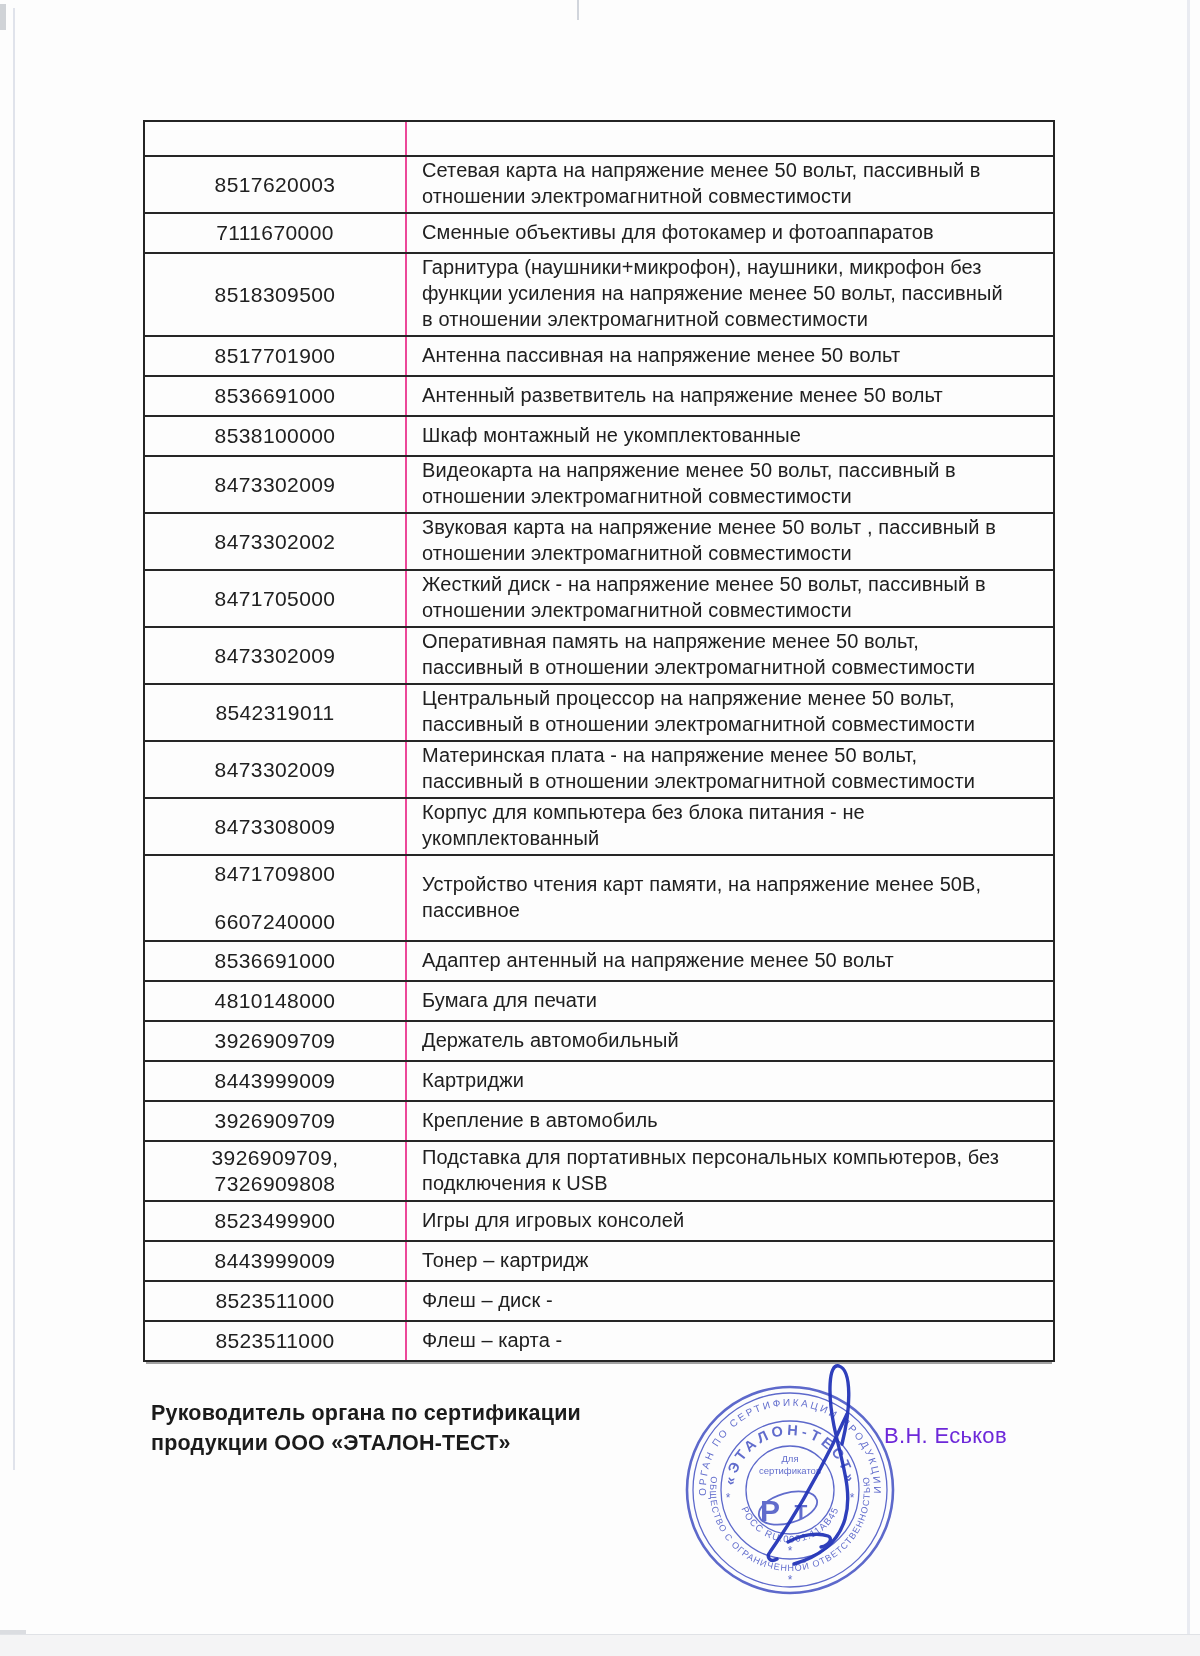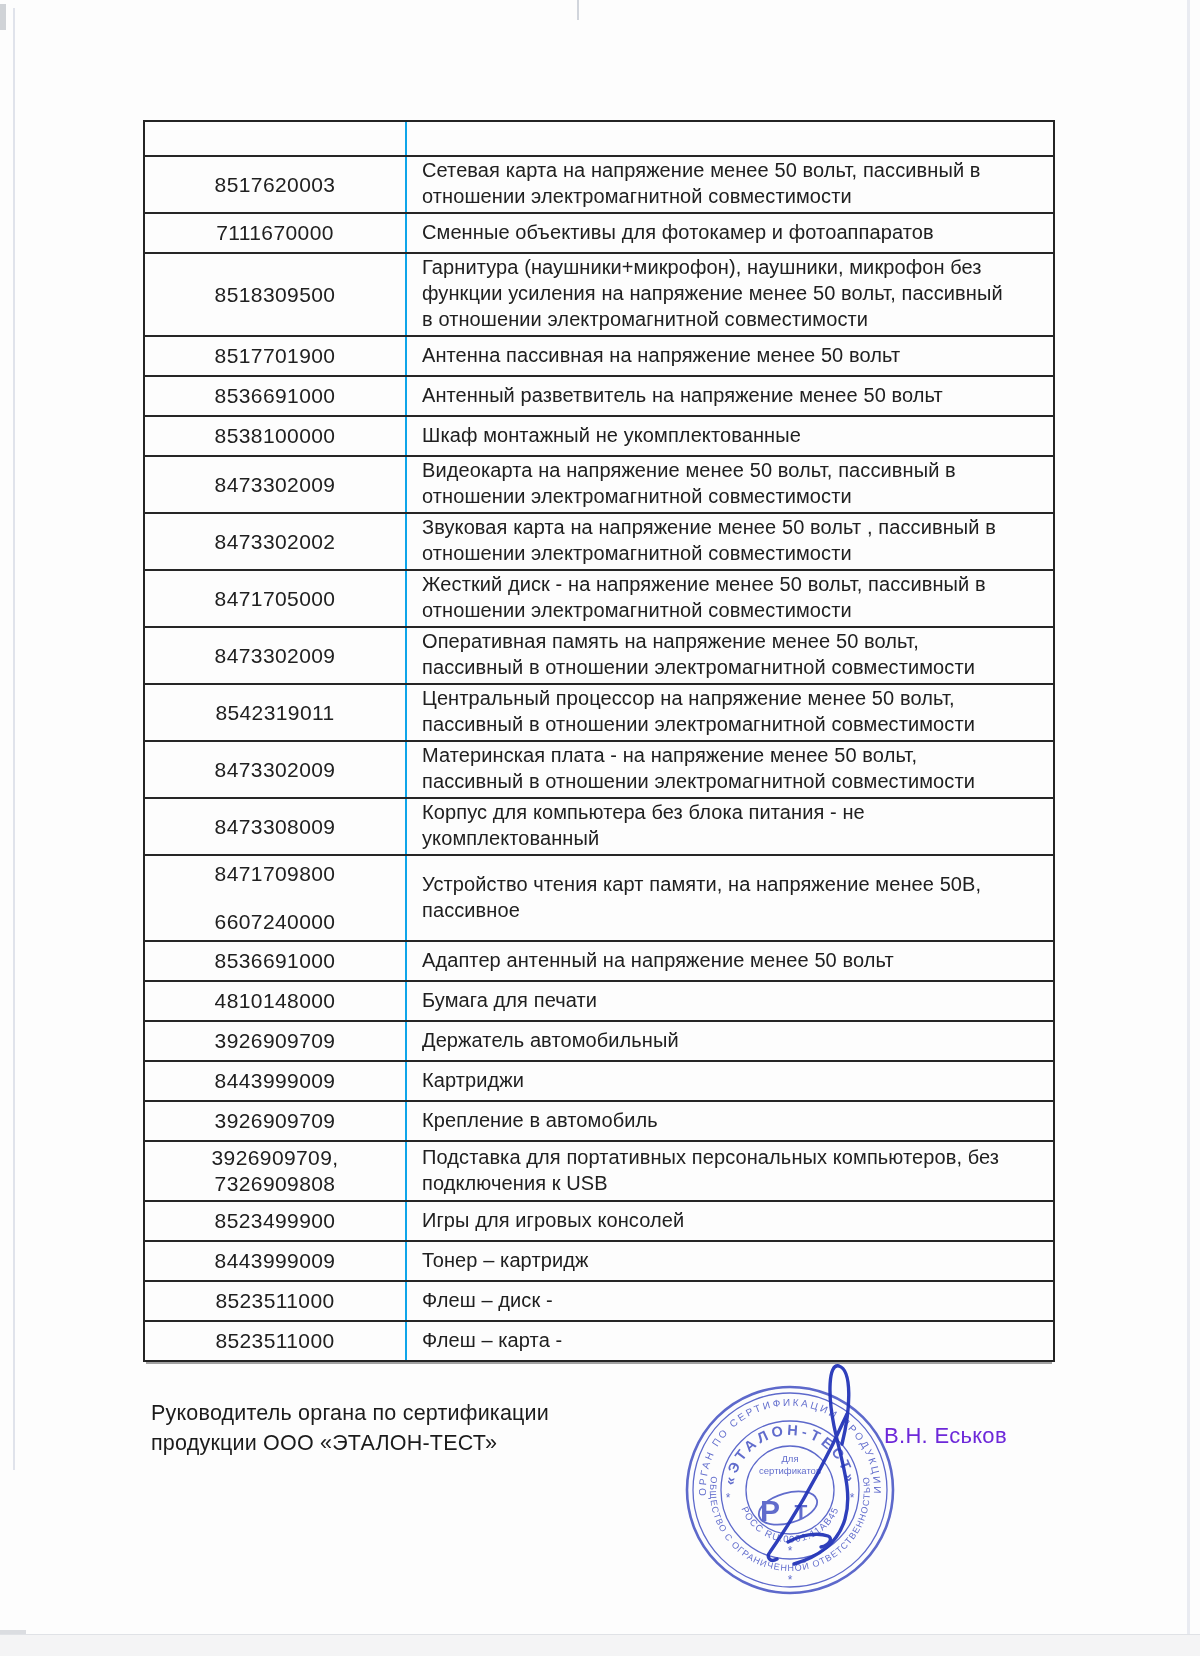--- a/index.html
+++ b/index.html
@@ -21,30 +21,30 @@
   .doc-table{
     position:absolute;left:143px;top:120px;width:912px;
     border:2px solid #242424;box-sizing:border-box;
     box-shadow:0 5px 0 -3px rgba(70,70,70,.5);
     background:#fdfdfd;
   }
   .t-row{display:flex;min-height:38px;border-top:2px solid #262626;}
   .t-row.t-header{border-top:none;min-height:33px;}
   .cell{display:flex;flex-direction:column;justify-content:center;box-sizing:border-box;}
   .code-cell{
-    width:262px;flex-shrink:0;border-right:2px solid #0ea5e9;
+    width:262px;flex-shrink:0;border-right:2px solid #ec4899;
     align-items:center;text-align:center;padding:3px 6px;
     font-size:21px;line-height:26px;letter-spacing:.4px;
   }
   .desc-cell{flex:1;padding:0 42px 3px 15px;font-size:20px;line-height:26px;letter-spacing:.1px;}
   .row-spread{min-height:84px;}
   .row-spread .code-cell{gap:22px;justify-content:center;}
 
   
-  .sig-title{position:absolute;left:151px;top:1398px;font-size:21.5px;line-height:30px;letter-spacing:.2px;color:#1b1b1b;}
+  .sig-title{position:absolute;left:151px;top:1398px;font-size:21.5px;line-height:30px;letter-spacing:.2px;color:#1b1b1b;font-weight:bold;}
   .sig-name{position:absolute;left:884px;top:1423px;font-size:22px;letter-spacing:.3px;color:#6d28d9;}
   .stamp-svg{position:absolute;left:670px;top:1356px;width:240px;height:262px;}
   .stamp-svg text{font-family:"Liberation Sans","DejaVu Sans",sans-serif;}
 </style>
 </head>
 <body>
 
 <div class="page">
 
   <div class="edge-left"></div>

